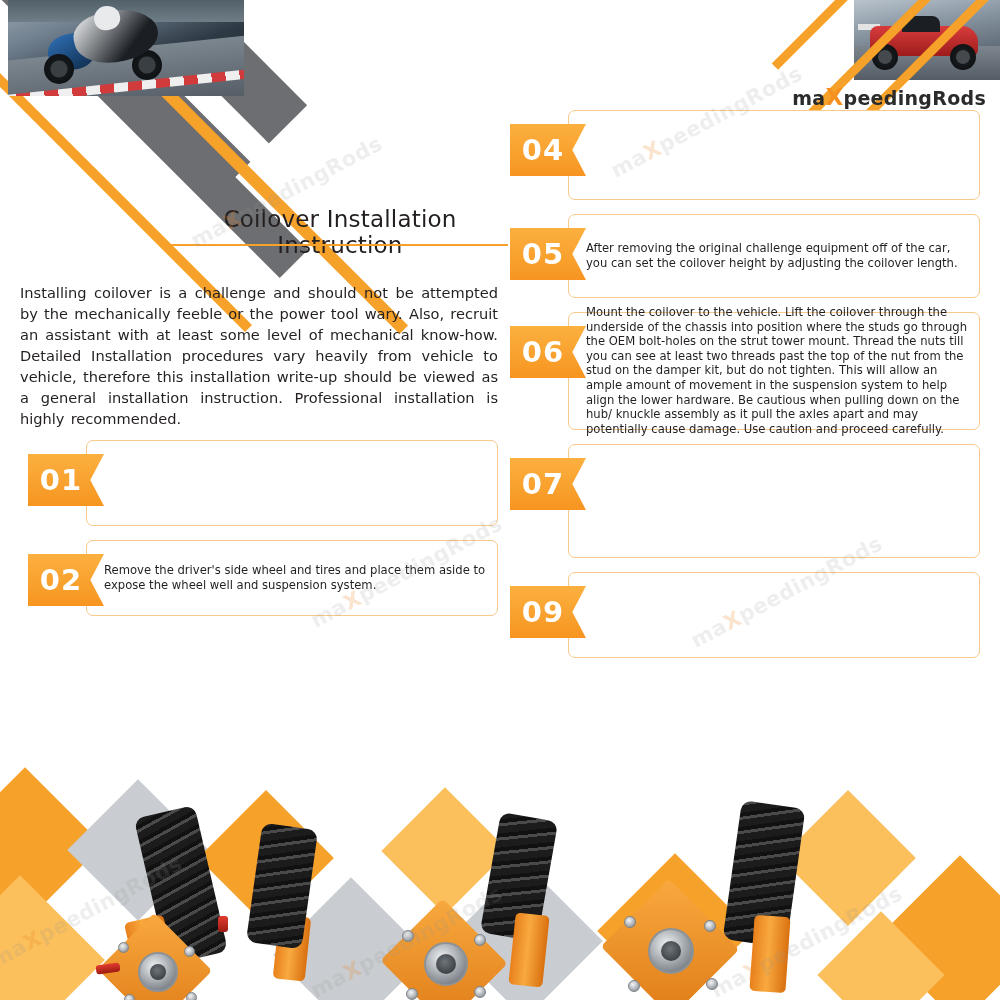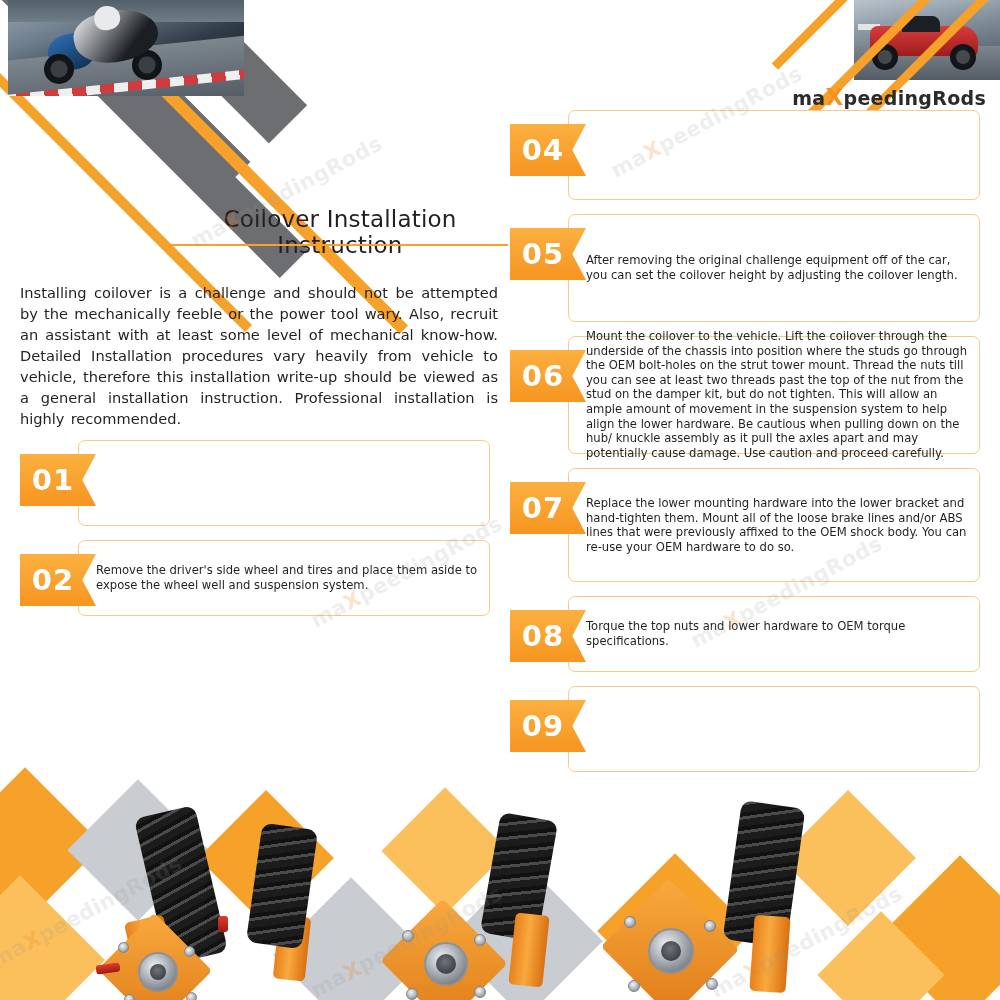--- a/index.html
+++ b/index.html
@@ -183,21 +183,21 @@
     left: 20px; top: 282px;
     width: 478px;
     font-size: 14.6px;
     line-height: 21px;
     color: #231f20;
     text-align: justify;
     word-spacing: 1.5px;
   }
 
   
-  .col-left { position: absolute; left: 20px; top: 440px; width: 470px; }
+  .col-left { position: absolute; left: 28px; top: 440px; width: 470px; }
   .col-right { position: absolute; left: 510px; top: 110px; width: 470px; }
 
   .step {
     position: relative;
     margin-bottom: 14px;
     min-height: 76px;
   }
   .step-card {
     position: absolute;
     left: 58px; right: 0; top: 0; bottom: 0;
@@ -235,21 +235,21 @@
     line-height: 14.6px;
     color: #231f20;
     text-align: left;
   }
 
   
   .h-a { height: 86px; }
   .h-b { height: 72px; }
   .h-c { height: 80px; }
   .h-d { height: 90px; }
-  .h-e { height: 108px; }
+  .h-e { height: 84px; }
   .h-f { height: 118px; }
   .h-g { height: 114px; }
   .h-h { height: 76px; }
   .h-i { height: 86px; }
 
   
   .prod {
     position: absolute;
     bottom: 0;
   }
@@ -400,29 +400,22 @@
       <div class="step-card"></div>
       <div class="step-flag"></div>
       <div class="step-num">06</div>
       <div class="step-text">Mount the coilover to the vehicle. Lift the coilover through the underside of the chassis into position where the studs go through the OEM bolt-holes on the strut tower mount. Thread the nuts till you can see at least two threads past the top of the nut from the stud on the damper kit, but do not tighten. This will allow an ample amount of movement in the suspension system to help align the lower hardware. Be cautious when pulling down on the hub/ knuckle assembly as it pull the axles apart and may potentially cause damage. Use caution and proceed carefully.</div>
     </div>
 
     <div class="step h-g">
       <div class="step-card"></div>
       <div class="step-flag"></div>
       <div class="step-num">07</div>
-      <div class="step-text">Replace the lower mounting hardware into the lower bracket and hand-tighten them. Mount all of the loose brake lines and/or ABS lines that were previously affixed to the OEM shock body. You can re-use your OEM hardware to do so.</div>
-    </div>
-
-    <div class="step h-h">
-      <div class="step-card"></div>
-      <div class="step-flag"></div>
-      <div class="step-num">08</div>
-      <div class="step-text">Torque the top nuts and lower hardware to OEM torque specifications.</div>
-    </div>
+    </div>
+
 
     <div class="step h-i">
       <div class="step-card"></div>
       <div class="step-flag"></div>
       <div class="step-num">09</div>
     </div>
 
   </div>
 
   <div class="deco dia d-orange" style="left:-30px; top:790px; width:110px; height:110px;"></div>

